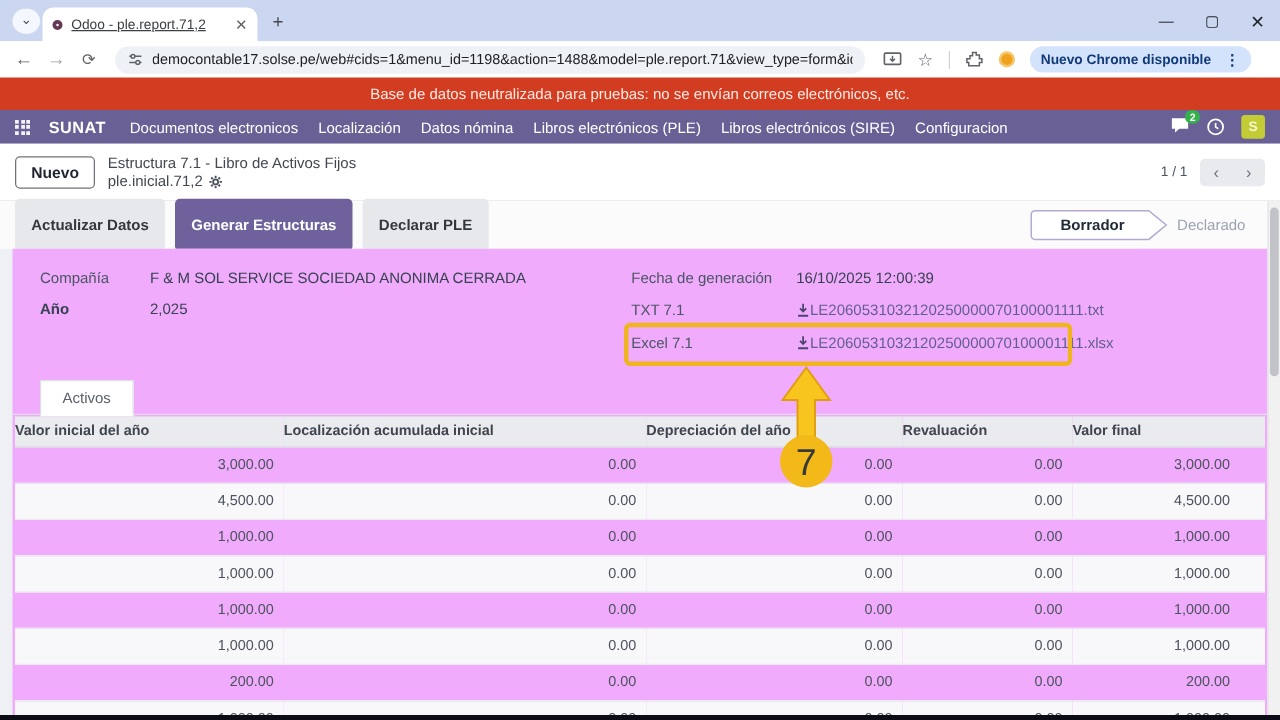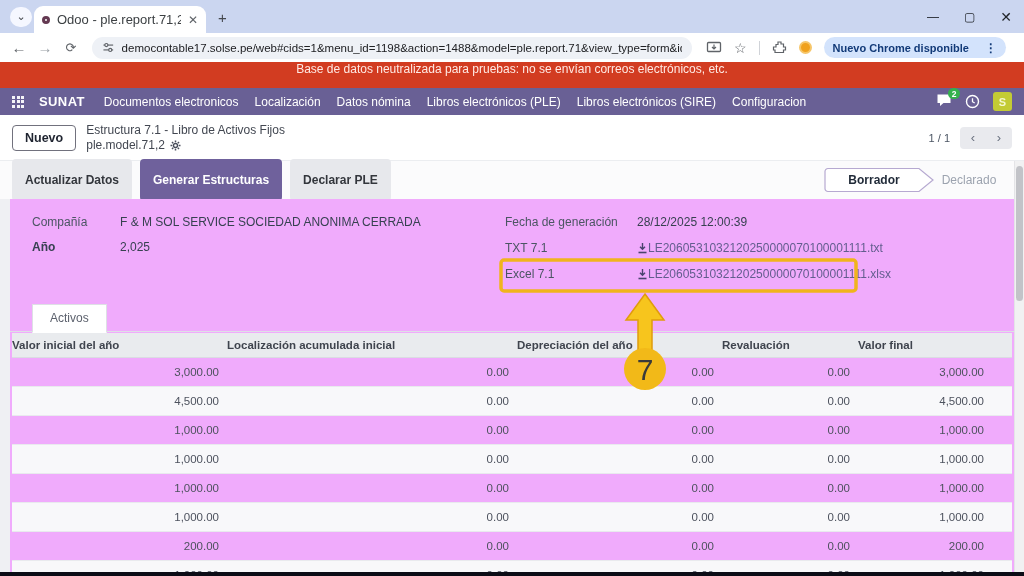--- a/index.html
+++ b/index.html
@@ -7,45 +7,45 @@
   body { font-family:"Liberation Sans", sans-serif; background:#fff; }
   .window { position:relative; width:1024px; height:576px; overflow:hidden; background:#fff; }
 
   
   .titlebar { position:absolute; top:0; left:0; right:0; height:33px; background:#cbd6f0; }
   .tab-search-btn { position:absolute; left:10px; top:7px; width:22px; height:20px; border-radius:10px;
     background:#f5f7ff; color:#45494f; font-size:11px; text-align:center; line-height:19px; }
   .tab { position:absolute; left:34px; top:6px; width:172px; height:27px; background:#fff;
     border-radius:9px 9px 0 0; display:flex; align-items:center; padding:0 8px; gap:7px; }
   .favicon { width:8px; height:8px; border:3px solid #643a52; border-radius:50%; flex:none; }
-  .tab-title { font-size:13px; color:#3c4043; white-space:nowrap; overflow:hidden; flex:1; }
+  .tab-title { font-size:11px; color:#3c4043; white-space:nowrap; overflow:hidden; flex:1;text-decoration:underline; }
   .tab-close { color:#5f6368; font-size:12px; flex:none; }
   .new-tab-btn { position:absolute; left:218px; top:9px; color:#45494f; font-size:15px; }
   .win-controls { position:absolute; right:12px; top:0; height:33px; display:flex; align-items:center; gap:25px;
     color:#1f2328; font-size:12px; }
 
   .toolbar { position:absolute; top:33px; left:0; right:0; height:29px; background:#ffffff;
     display:flex; align-items:center; padding:0 10px; gap:8px; }
   .navbtn { color:#5f6368; font-size:15px; width:18px; text-align:center; }
   .navbtn.fwd { color:#9aa0a6; }
   .navbtn.reload { font-size:13px; }
   .urlbar { flex:1; height:22px; background:#eef1f6; border-radius:12px; display:flex; align-items:center;
     padding:0 10px; gap:7px; margin:0 4px; max-width:600px; }
   .url-text { font-size:11.5px; color:#202124; white-space:nowrap; overflow:hidden; }
   .tb-icons { display:flex; align-items:center; gap:12px; margin-left:2px; }
   .tb-sep { width:1px; height:14px; background:#d0d3d8; }
   .star { color:#5f6368; font-size:14px; }
   .ext-dot { width:13px; height:13px; border-radius:50%; background:#f0a11e; border:2px solid #f6c66a; }
   .update-pill { height:21px; background:#d3e3fc; border-radius:11px; display:flex; align-items:center;
-    padding:1px 9px; gap:16px; font-size:11px; color:#123a78; font-weight:bold; }
+    padding:1px 9px; gap:11px; font-size:11px; color:#123a78; font-weight:bold; }
   .kebab { color:#123a78; font-size:12px; font-weight:bold; }
 
   
   .banner { position:absolute; top:62px; left:0; right:0; height:26px; background:#d23c21; color:#ffeae4;
-    display:flex; justify-content:center; font-size:12px; }
+    display:flex; align-items:center; justify-content:center; font-size:12px; }
   .appnav { position:absolute; top:88px; left:0; right:0; height:27px; background:#696095; color:#fff;
     display:flex; align-items:center; padding:0 12px; gap:15px; font-size:12px; }
   .grid-icon { display:grid; grid-template-columns:repeat(3,3px); grid-gap:1.5px; }
   .grid-icon span { width:3px; height:3px; background:#fff; opacity:.93; }
   .brand { font-size:13px; font-weight:bold; letter-spacing:.4px; margin-right:4px; }
   .nav-items { display:flex; gap:16px; align-items:center; }
   .nav-item { white-space:nowrap; }
   .appnav-right { margin-left:auto; display:flex; align-items:center; gap:13px; }
   .msg-wrap { position:relative; }
   .msg-badge { position:absolute; top:-5px; right:-8px; background:#35b14c; color:#fff; font-size:8.5px;
@@ -203,21 +203,21 @@
       </svg>
       <span class="avatar">S</span>
     </div>
   </div>
 
   <div class="bc-bar">
     <button class="btn-new">Nuevo</button>
     <div class="bc-text">
       <div>Estructura 7.1 - Libro de Activos Fijos</div>
       <div class="bc-sub">
-        <span>ple.model.71,2</span>
+        <span>ple.inicial.71,2</span>
         <svg width="11" height="11" viewBox="0 0 11 11">
           <circle cx="5.5" cy="5.5" r="2" fill="none" stroke="#4a4f5c" stroke-width="1.4"></circle>
           <g stroke="#4a4f5c" stroke-width="1.5">
             <line x1="5.5" y1="0.5" x2="5.5" y2="2.3"></line>
               <line x1="5.5" y1="8.7" x2="5.5" y2="10.5"></line>
             <line x1="0.5" y1="5.5" x2="2.3" y2="5.5"></line>
               <line x1="8.7" y1="5.5" x2="10.5" y2="5.5"></line>
             <line x1="2" y1="2" x2="3.2" y2="3.2"></line>
               <line x1="7.8" y1="7.8" x2="9" y2="9"></line>
             <line x1="9" y1="2" x2="7.8" y2="3.2"></line>
@@ -255,21 +255,21 @@
             <span class="f-value">F &amp; M SOL SERVICE SOCIEDAD ANONIMA CERRADA</span>
           </div>
           <div class="field">
             <span class="f-label bold">Año</span>
             <span class="f-value">2,025</span>
           </div>
         </div>
         <div class="col-right">
           <div class="field">
             <span class="f-label">Fecha de generación</span>
-            <span class="f-value">28/12/2025 12:00:39</span>
+            <span class="f-value">16/10/2025 12:00:39</span>
           </div>
           <div class="field">
             <span class="f-label">TXT 7.1</span>
             <span class="file-link">
               <svg width="11" height="12" viewBox="0 0 11 12">
                 <path d="M5.5 1v6 M3 4.7l2.5 2.5L8 4.7" stroke="#49436e" stroke-width="1.4" fill="none"></path>
                 <path d="M1.5 10.5h8" stroke="#49436e" stroke-width="1.6"></path>
               </svg>
               <span class="file-name">LE2060531032120250000070100001111.txt</span>
             </span>

